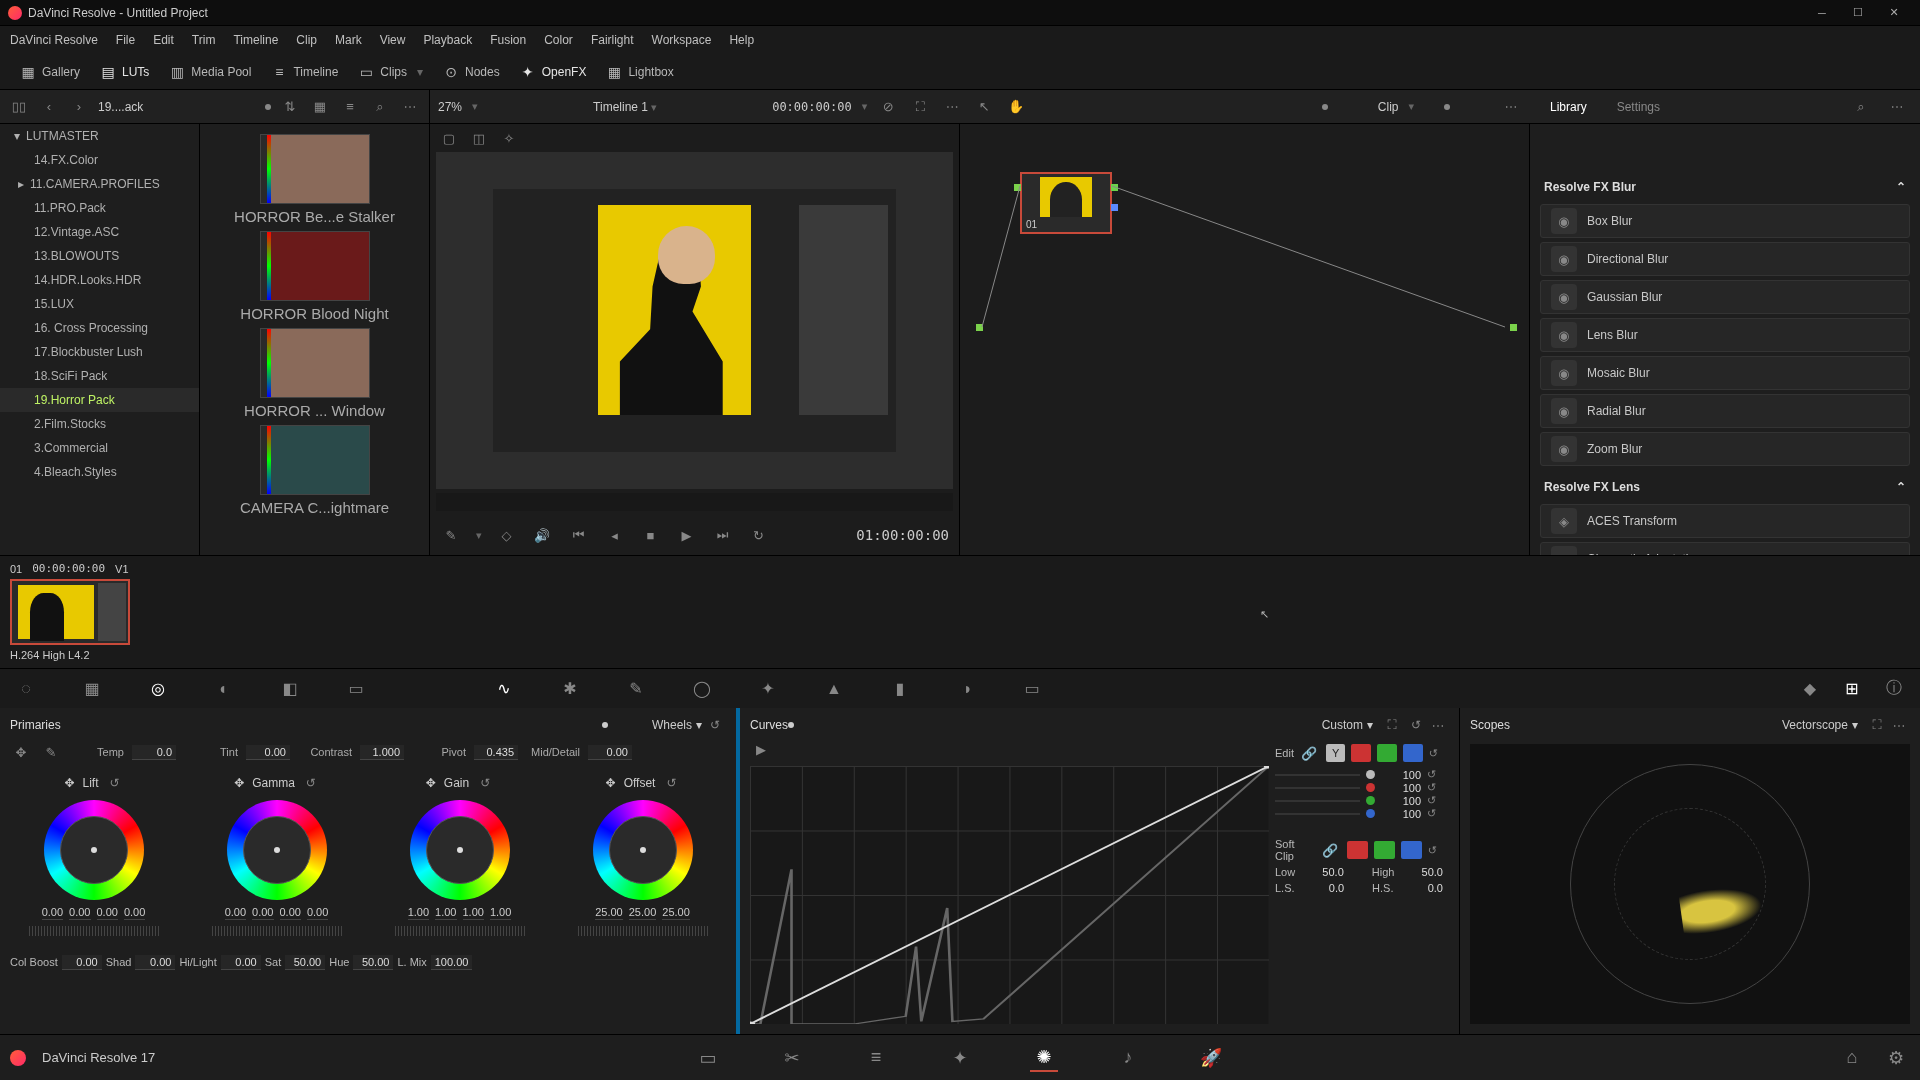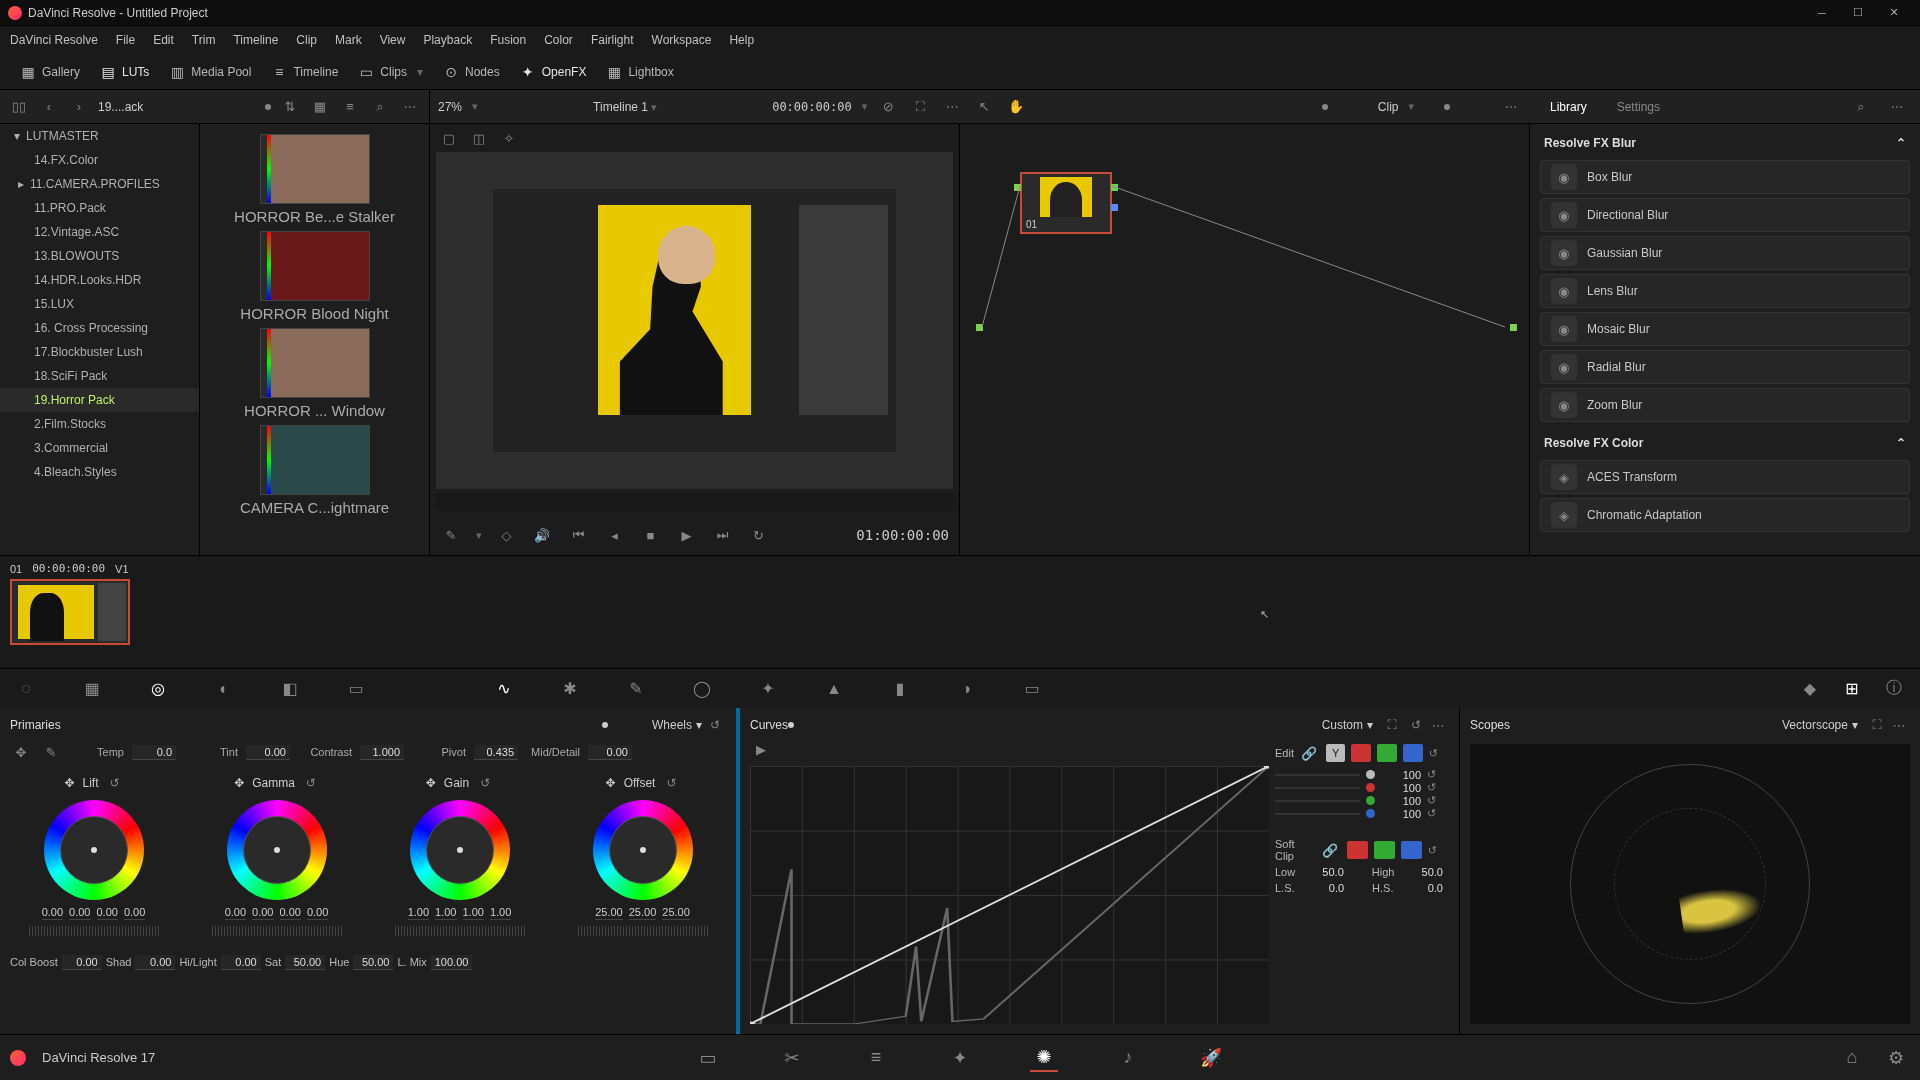--- a/index.html
+++ b/index.html
@@ -47,21 +47,21 @@
 .viewer-track { height:18px; background:#181818; margin:4px 6px; }
 .transport { height:40px; display:flex; align-items:center; padding:0 10px; gap:14px; }
 .transport .tc { margin-left:auto; font-family:monospace; font-size:14px; color:#ccc; }
 .node-area { flex:1; background:#1c1c1c; position:relative; border-right:1px solid #000; }
 .node-box { position:absolute; left:60px; top:48px; width:92px; height:62px; border:2px solid #c84a3a; background:#2a2a2a; }
 .node-box .thumb { width:60%; height:40px; margin:3px auto 0; background:#e8c900; position:relative; }
 .node-box .thumb::after { content:""; position:absolute; inset:12% 20% 0 20%; background:#222; border-radius:50% 50% 0 0; }
 .node-box .lbl { position:absolute; left:4px; bottom:2px; font-size:10px; color:#ccc; }
 .node-handle { position:absolute; width:7px; height:7px; background:#7bd24b; }
 .fx-panel { width:390px; background:#1e1e1e; padding:6px 10px; overflow:hidden; }
-.fx-sect { font-size:12px; font-weight:600; color:#ddd; padding:6px 4px; display:flex; justify-content:space-between; }
+.fx-sect { font-size:12px; font-weight:600; color:#ddd; padding:6px 4px; display:flex; justify-content:space-between;margin-top:44px; }
 .fx-item { display:flex; align-items:center; gap:10px; background:#262626; border:1px solid #333; border-radius:3px; height:34px; margin:4px 0; padding:0 10px; font-size:12px; color:#c8c8c8; }
 .fx-icon { width:26px; height:26px; border-radius:4px; background:#333; display:flex; align-items:center; justify-content:center; font-size:13px; color:#888;}
 .clipstrip { height:112px; background:#1a1a1a; padding:6px 10px; }
 .clipstrip .meta { font-size:11px; color:#ccc; display:flex; gap:10px; align-items:center; }
 .clip-thumb { width:120px; height:66px; border:2px solid #c84a3a; background:#2a2a2a; margin-top:4px; position:relative; }
 .clip-thumb .y { position:absolute; left:6px; right:34px; top:4px; bottom:4px; background:#e8c900; }
 .clip-thumb .p { position:absolute; left:18px; top:12px; width:34px; height:48px; background:#111; border-radius:40% 40% 0 0; }
 .clip-thumb .side { position:absolute; right:2px; top:2px; bottom:2px; width:28px; background:#444; }
 .pages-bar { height:46px; background:#1e1e1e; display:flex; align-items:center; justify-content:center; gap:56px; border-top:1px solid #000; }
 .page-btn { width:28px; height:28px; display:flex; align-items:center; justify-content:center; color:#888; font-size:18px; }
@@ -339,21 +339,21 @@
         <div class="fx-item">
           <div class="fx-icon">◉</div>
           <span>Radial Blur</span>
         </div>
         <div class="fx-item">
           <div class="fx-icon">◉</div>
           <span>Zoom Blur</span>
         </div>
       </div>
     <div class="fx-sect" style="margin-top:8px">
-        <span>Resolve FX Color</span>
+        <span>Resolve FX Lens</span>
         <span>⌃</span>
       </div>
     <div id="fx-color">
         <div class="fx-item">
           <div class="fx-icon">◈</div>
           <span>ACES Transform</span>
         </div>
         <div class="fx-item">
           <div class="fx-icon">◈</div>
           <span>Chromatic Adaptation</span>
@@ -366,20 +366,21 @@
   <div class="meta">
     <span>01</span>
     <span style="font-family:monospace">00:00:00:00</span>
     <span>V1</span>
   </div>
   <div class="clip-thumb">
     <div class="y"></div>
       <div class="p"></div>
       <div class="side"></div>
   </div>
+  <div style="font-size:11px;color:#ccc;margin-top:4px">H.264 High L4.2</div>
   <div style="position:absolute;left:1260px;top:608px">↖</div>
 </div>
 
 <div class="toolstrip">
   <div class="tool">◌</div>
   <div class="tool">▦</div>
   <div class="tool active">◎</div>
   <div class="tool">◐</div>
   <div class="tool">◧</div>
   <div class="tool">▭</div>

